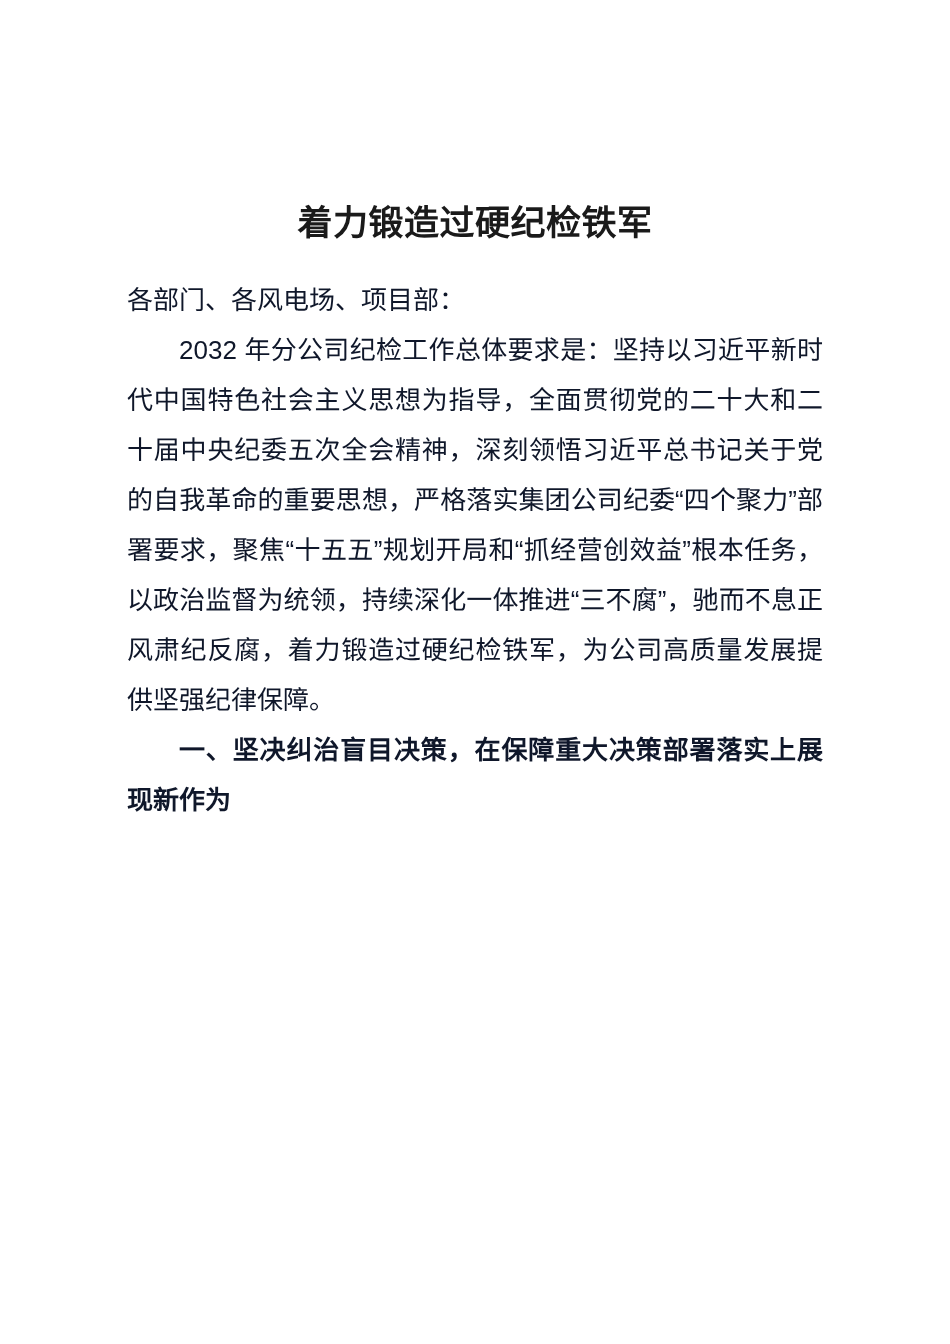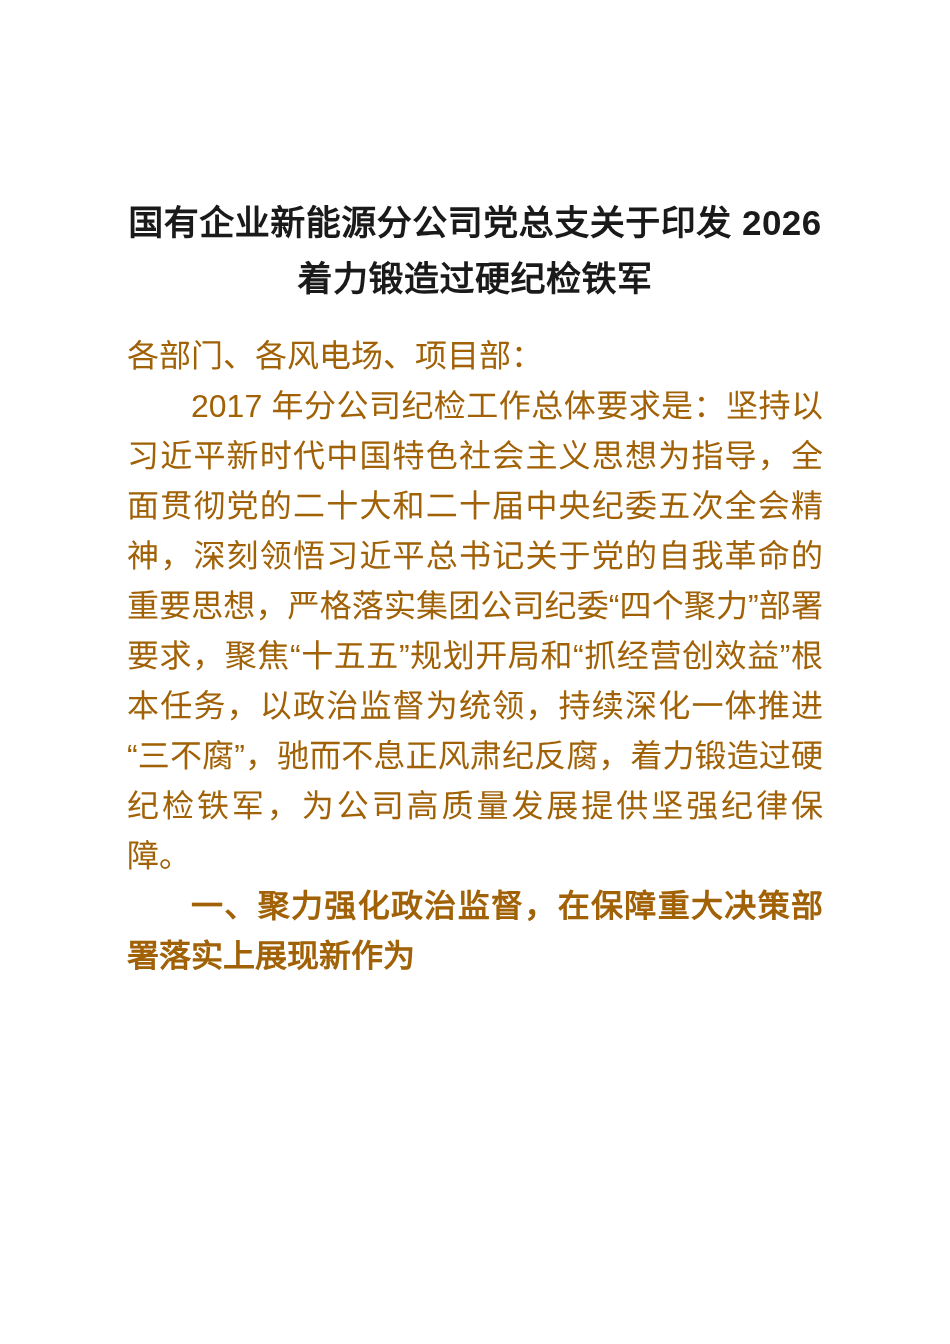--- a/index.html
+++ b/index.html
@@ -28,50 +28,49 @@
     text-align: center;
     letter-spacing: 0.5px;
     color: #1a1a1a;
   }
   .doc-title .title-line {
     display: block;
     white-space: nowrap;
   }
   .doc-body {
     margin-top: 18px;
-    font-size: 32px;
+    font-size: 26px;
     line-height: 50px;
     text-align: justify;
-    color: #a16207;
+    color: #0f172a;
   }
   .doc-body p {
     margin: 0;
     padding: 0;
   }
   .para-indent {
     text-indent: 2em;
   }
   .section-heading {
     font-weight: 700;
   }
 </style>
 </head>
 <body>
 
 <div class="doc-page">
 
   <h1 class="doc-title">
-    <span class="title-line">国有企业新能源分公司党总支关于印发 2026</span>
     <span class="title-line">着力锻造过硬纪检铁军</span>
   </h1>
 
   <div class="doc-body">
 
     <p>各部门、各风电场、项目部：</p>
 
-    <p class="para-indent">2017 年分公司纪检工作总体要求是：坚持以习近平新时代中国特色社会主义思想为指导，全面贯彻党的二十大和二十届中央纪委五次全会精神，深刻领悟习近平总书记关于党的自我革命的重要思想，严格落实集团公司纪委“四个聚力”部署要求，聚焦“十五五”规划开局和“抓经营创效益”根本任务，以政治监督为统领，持续深化一体推进“三不腐”，驰而不息正风肃纪反腐，着力锻造过硬纪检铁军，为公司高质量发展提供坚强纪律保障。</p>
+    <p class="para-indent">2032 年分公司纪检工作总体要求是：坚持以习近平新时代中国特色社会主义思想为指导，全面贯彻党的二十大和二十届中央纪委五次全会精神，深刻领悟习近平总书记关于党的自我革命的重要思想，严格落实集团公司纪委“四个聚力”部署要求，聚焦“十五五”规划开局和“抓经营创效益”根本任务，以政治监督为统领，持续深化一体推进“三不腐”，驰而不息正风肃纪反腐，着力锻造过硬纪检铁军，为公司高质量发展提供坚强纪律保障。</p>
 
-    <p class="para-indent section-heading">一、聚力强化政治监督，在保障重大决策部署落实上展现新作为</p>
+    <p class="para-indent section-heading">一、坚决纠治盲目决策，在保障重大决策部署落实上展现新作为</p>
 
 
   </div>
 
 </div>
 
 </body></html>

